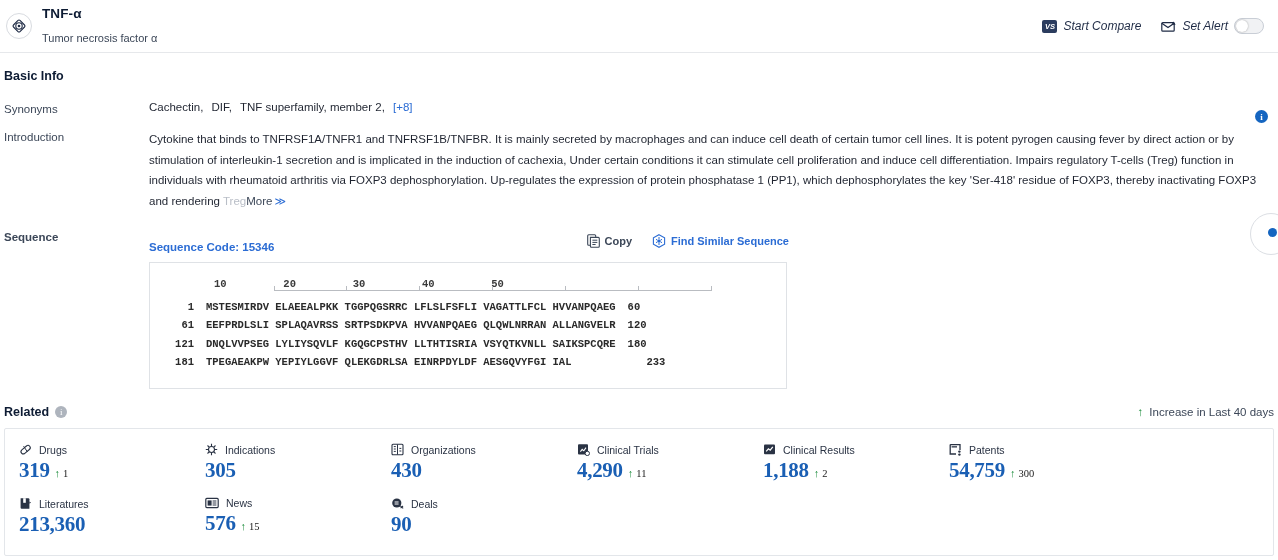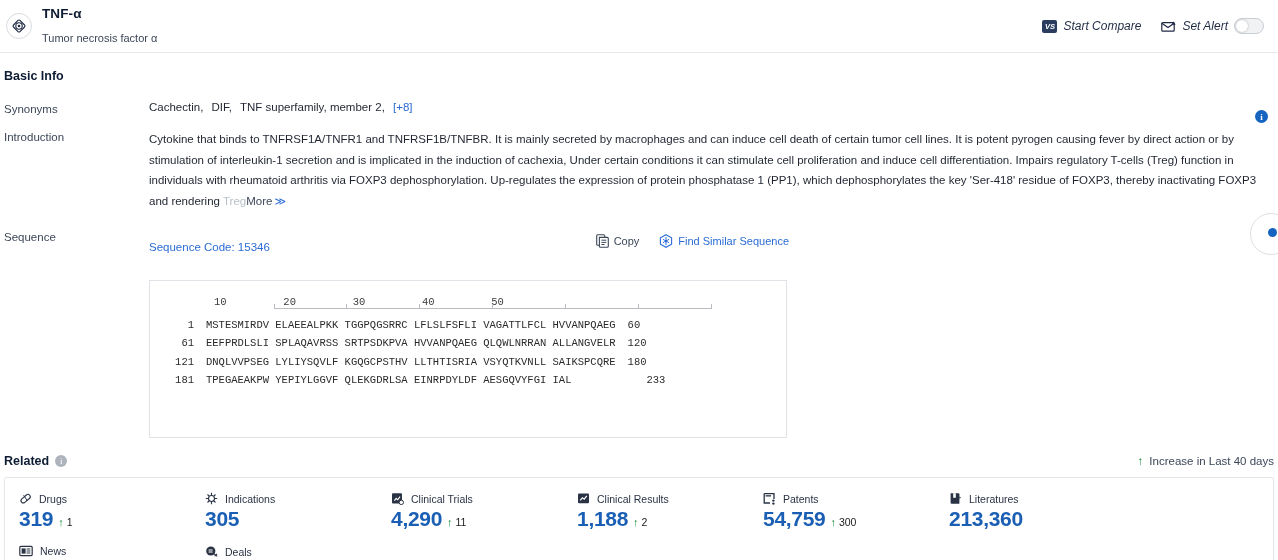--- a/index.html
+++ b/index.html
@@ -120,38 +120,38 @@
     background: #fff;
   }
   .edge-dot {
     position: absolute;
     right: 1px; top: 175px;
     width: 9px; height: 9px; border-radius: 50%;
     background: #1565c0;
   }
 
   
-  .seq-row { padding-top: 18px; }
+  .seq-row { padding-top: 18px; font-weight: bold; }
   .seq-head {
     display: flex; align-items: center;
     width: 640px;
   }
   .seq-code { font-size: 11.5px; color: #2b6cd4; margin-top: 12px; }
   .seq-actions { margin-left: auto; display: flex; align-items: center; gap: 20px; }
   .seq-act {
     display: flex; align-items: center; gap: 5px;
     font-size: 11px; cursor: pointer;
   }
   .seq-act.copy { color: #3c4758; }
   .seq-act.similar { color: #2b6cd4; }
 
   .seq-box {
-    margin-top: 27px;
+    margin-top: 9px;
     width: 638px;
-    height: 158px;
+    height: 127px;
     border: 1px solid #dfe2e6;
     background: #fff;
     padding: 12px 16px;
     position: relative;
   }
   .seq-mono {
     font-family: "Liberation Mono", "DejaVu Sans Mono", monospace;
     font-size: 10.5px;
     color: #2a2a2a;
     line-height: 18.5px;
@@ -206,21 +206,21 @@
   .stat-card {
     width: 186px;
     padding: 2px 0 12px 14px;
     cursor: pointer;
   }
   .stat-head {
     display: flex; align-items: center; gap: 7px;
     font-size: 10.5px; color: #2a3344;
     margin-bottom: 2px;
   }
-  .stat-value-row { display: flex; align-items: baseline; gap: 5px; }
+  .stat-value-row { display: flex; align-items: baseline; gap: 5px; font-family: Liberation Serif, serif; }
   .stat-value {
     font-size: 21px; font-weight: bold; color: #1a5fb4;
     letter-spacing: -.3px;
   }
   .delta {
     display: flex; align-items: baseline; gap: 3px;
     font-size: 10.5px; color: #1a1a1a;
   }
   .delta .arr { color: #1a8c3a; font-weight: bold; font-size: 11px; }
 
@@ -389,20 +389,35 @@
             <path d="M6.5 0.8 V3 M6.5 10 V12.2 M0.8 6.5 H3 M10 6.5 H12.2 M2.5 2.5 L4.2 4.2 M8.8 8.8 L10.5 10.5 M10.5 2.5 L8.8 4.2 M4.2 8.8 L2.5 10.5" stroke="#2a3344" stroke-width="1.1"></path>
           </svg>
         </span>
         <span>Indications</span>
       </div>
       <div class="stat-value-row">
         <span class="stat-value">305</span>
       </div>
     </div>
 
+    <div class="stat-card">
+      <div class="stat-head">
+        <span>
+          <svg width="13" height="13" viewBox="0 0 13 13">
+            <rect x="1" y="1.2" width="11" height="10.6" rx="1" fill="none" stroke="#2a3344" stroke-width="1.1"></rect>
+            <path d="M6.5 1.4 V11.6" stroke="#2a3344" stroke-width="1"></path>
+            <path d="M2.8 3.6 H4.8 M2.8 6 H4.8 M2.8 8.4 H4.8 M8.4 5.4 H10.3 M8.4 8 H10.3" stroke="#2a3344" stroke-width="1"></path>
+          </svg>
+        </span>
+        <span>Organizations</span>
+      </div>
+      <div class="stat-value-row">
+        <span class="stat-value">430</span>
+      </div>
+    </div>
 
     <div class="stat-card">
       <div class="stat-head">
         <span>
           <svg width="13" height="13" viewBox="0 0 13 13">
             <rect x="1" y="1.2" width="10" height="10.2" rx="1" fill="#2a3344"></rect>
             <path d="M3.4 8.6 L5.2 6.4 L6.8 7.8 L9 4.6" fill="none" stroke="#fff" stroke-width="1.1"></path>
             <circle cx="10.3" cy="10.4" r="2.2" fill="#fff" stroke="#2a3344" stroke-width="1"></circle>
           </svg>
         </span>

